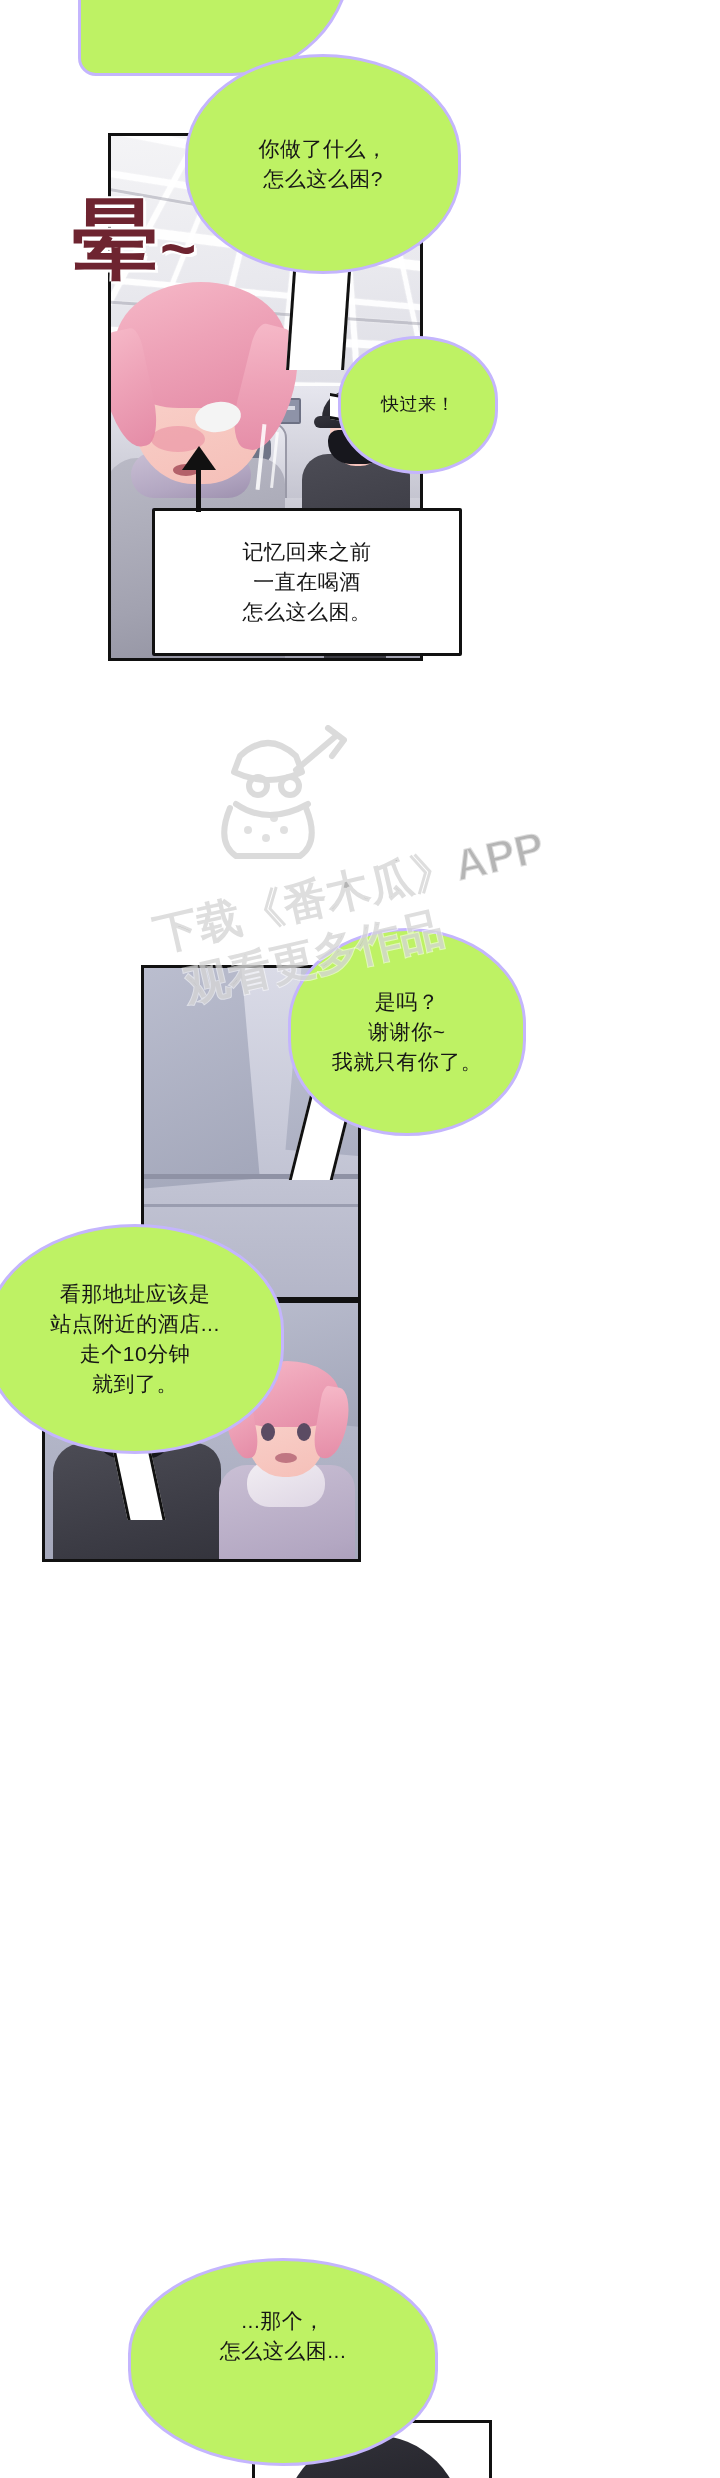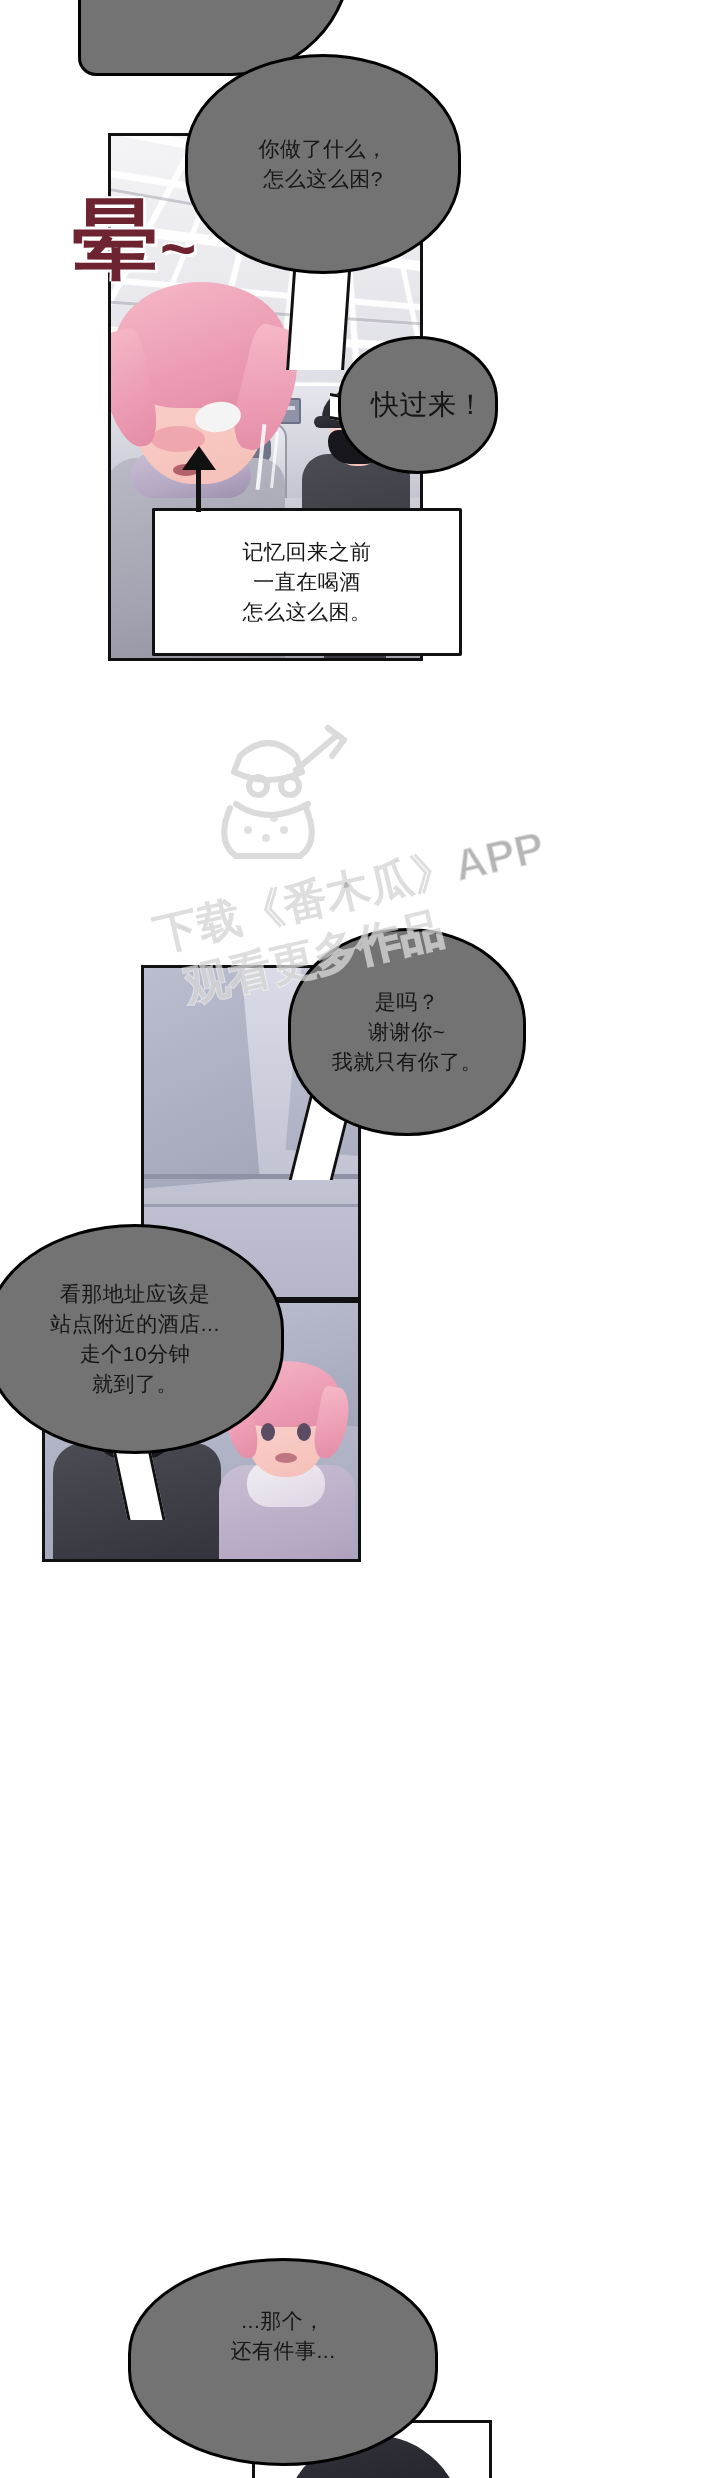--- a/index.html
+++ b/index.html
@@ -12,22 +12,22 @@
     position: relative;
     width: 720px;
     height: 2478px;
     background: #ffffff;
     overflow: hidden;
   }
 
   
   .bubble {
     position: absolute;
-    background: #737373;
-    border: 3px solid #000000;
+    background: #bef264;
+    border: 3px solid #c4b5fd;
     display: flex;
     align-items: center;
     justify-content: center;
     text-align: center;
     color: #161616;
     line-height: 1.42;
     letter-spacing: 0.5px;
     font-weight: 500;
     z-index: 40;
   }
@@ -223,21 +223,21 @@
   </div>
 
   <div class="bubble round" style="left:185px; top:54px; width:276px; height:220px; font-size:21px;">
     <span class="txt">你做了什么，
 怎么这么困?</span>
   </div>
   <div style="position:absolute; left:290px; top:258px; width:58px; height:112px;
               background:#fff; border-left:3px solid #111; border-right:3px solid #111;
               transform:skewX(-4deg); z-index:39;"></div>
 
-  <div class="bubble round" style="left:338px; top:336px; width:160px; height:138px; font-size:28px;justify-content:flex-end;">
+  <div class="bubble round" style="left:338px; top:336px; width:160px; height:138px; font-size:18px;">
     <span class="txt">快过来！</span>
   </div>
   <div style="position:absolute; left:330px; top:396px; width:34px; height:26px;
               background:#fff; border-top:3px solid #111; border-bottom:3px solid #111;
               transform:skewY(10deg); z-index:39;"></div>
 
   <div class="bubble rect" style="left:152px; top:508px; width:162px; height:148px; font-size:21px; border-width:3px;">
   </div>
   <div class="bubble rect" style="left:152px; top:508px; width:162px; height:148px; background:transparent; border:none;"></div>
   <div class="bubble rect" style="left:152px; top:508px; width:307px; height:148px; font-size:21px;
@@ -370,16 +370,16 @@
   <div class="gutter" style="top:1564px; height:60px;"></div>
 
   <div class="panel" style="left:252px; top:2420px; width:240px; height:58px; border-bottom:none;">
     <div style="position:absolute; inset:0; background:#ffffff;"></div>
     <div class="cap-black" style="position:absolute; left:28px; top:12px; width:180px; height:90px;
                 border-radius:90px 90px 0 0;"></div>
   </div>
 
   <div class="bubble round" style="left:128px; top:2258px; width:310px; height:208px; font-size:21px;">
     <span class="txt" style="margin-bottom:52px;">...那个，
-还有件事...</span>
+怎么这么困...</span>
   </div>
 
 </div>
 
 </body></html>

